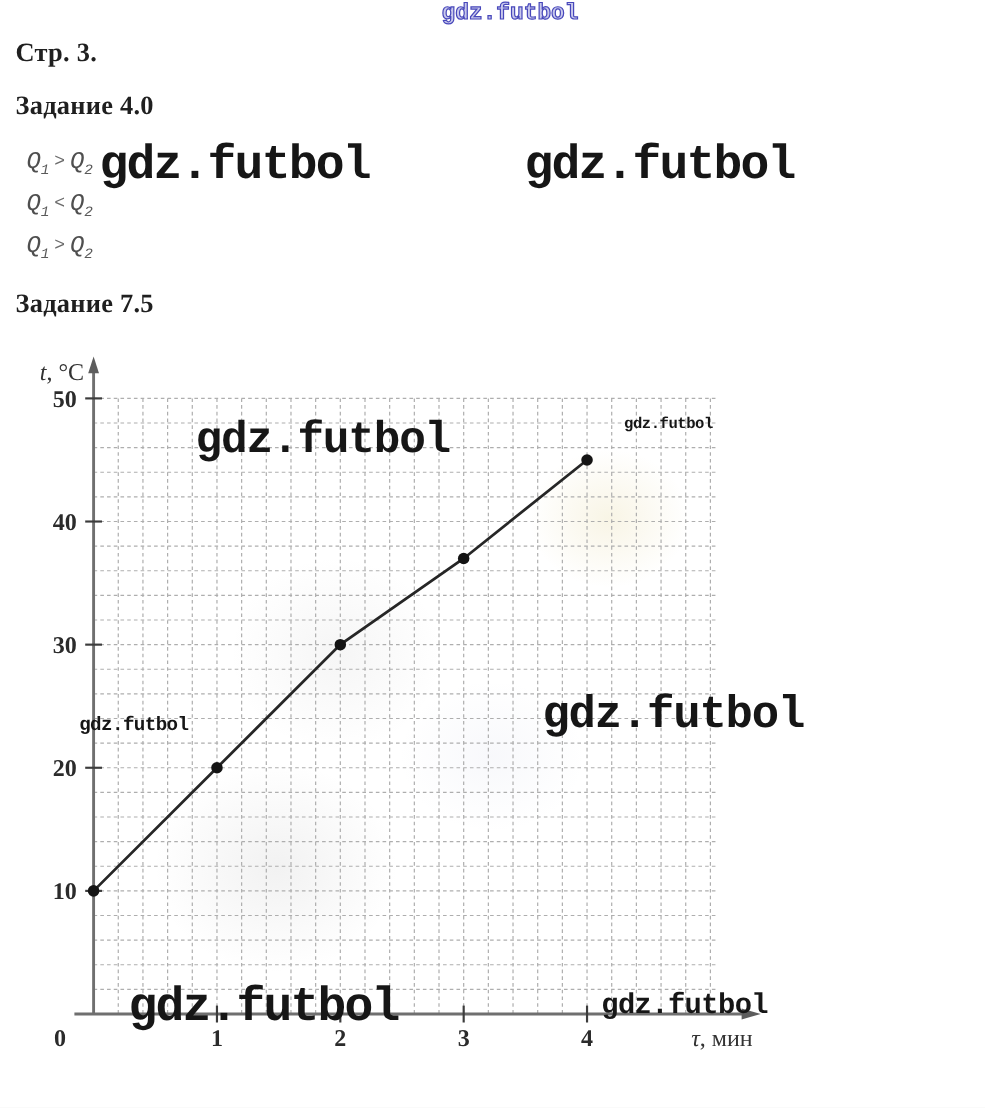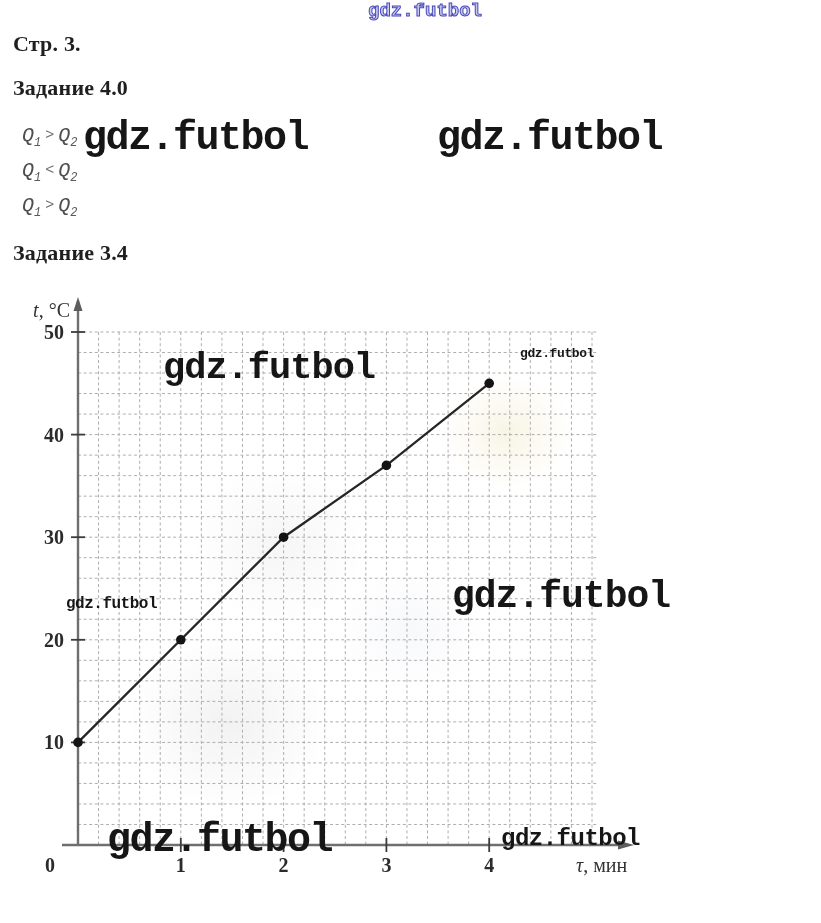--- a/index.html
+++ b/index.html
@@ -70,21 +70,21 @@
 
 <div class="page">
 
   <div class="stain stain1"></div>
   <div class="stain stain2"></div>
   <div class="stain stain3"></div>
   <div class="stain stain4"></div>
 
   <div class="heading h-page">Стр. 3.</div>
   <div class="heading h-task74">Задание 4.0</div>
-  <div class="heading h-task75">Задание 3.4</div>
+  <div class="heading h-task75">Задание 7.5</div>
 
   <div class="formula f1"><span>Q</span><sub>1</sub><span class="op">&gt;</span><span>Q</span><sub>2</sub></div>
   <div class="formula f2"><span>Q</span><sub>1</sub><span class="op">&lt;</span><span>Q</span><sub>2</sub></div>
   <div class="formula f3"><span>Q</span><sub>1</sub><span class="op">&gt;</span><span>Q</span><sub>2</sub></div>
 
   <svg id="chart-svg" width="821" height="923" viewBox="0 0 821 923">
       <line x1="78" y1="332" x2="78" y2="845" class="grid"></line>
       <line x1="98.56" y1="332" x2="98.56" y2="845" class="grid"></line>
       <line x1="119.12" y1="332" x2="119.12" y2="845" class="grid"></line>
       <line x1="139.68" y1="332" x2="139.68" y2="845" class="grid"></line>

